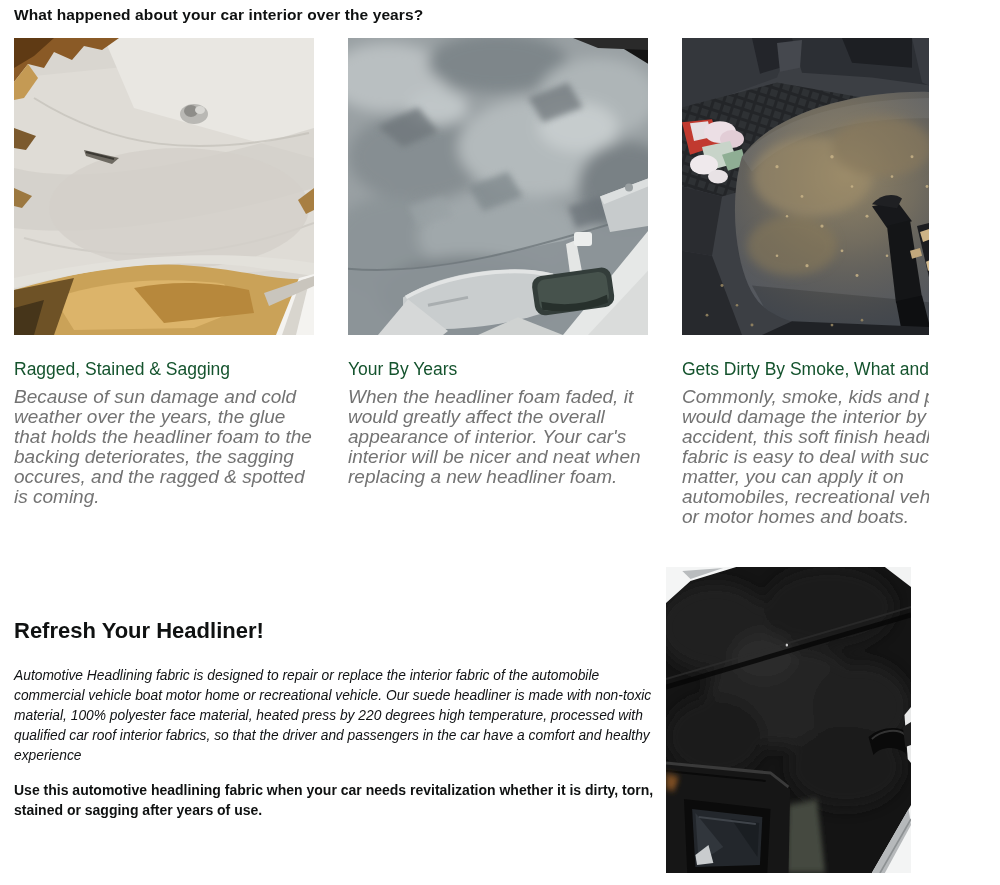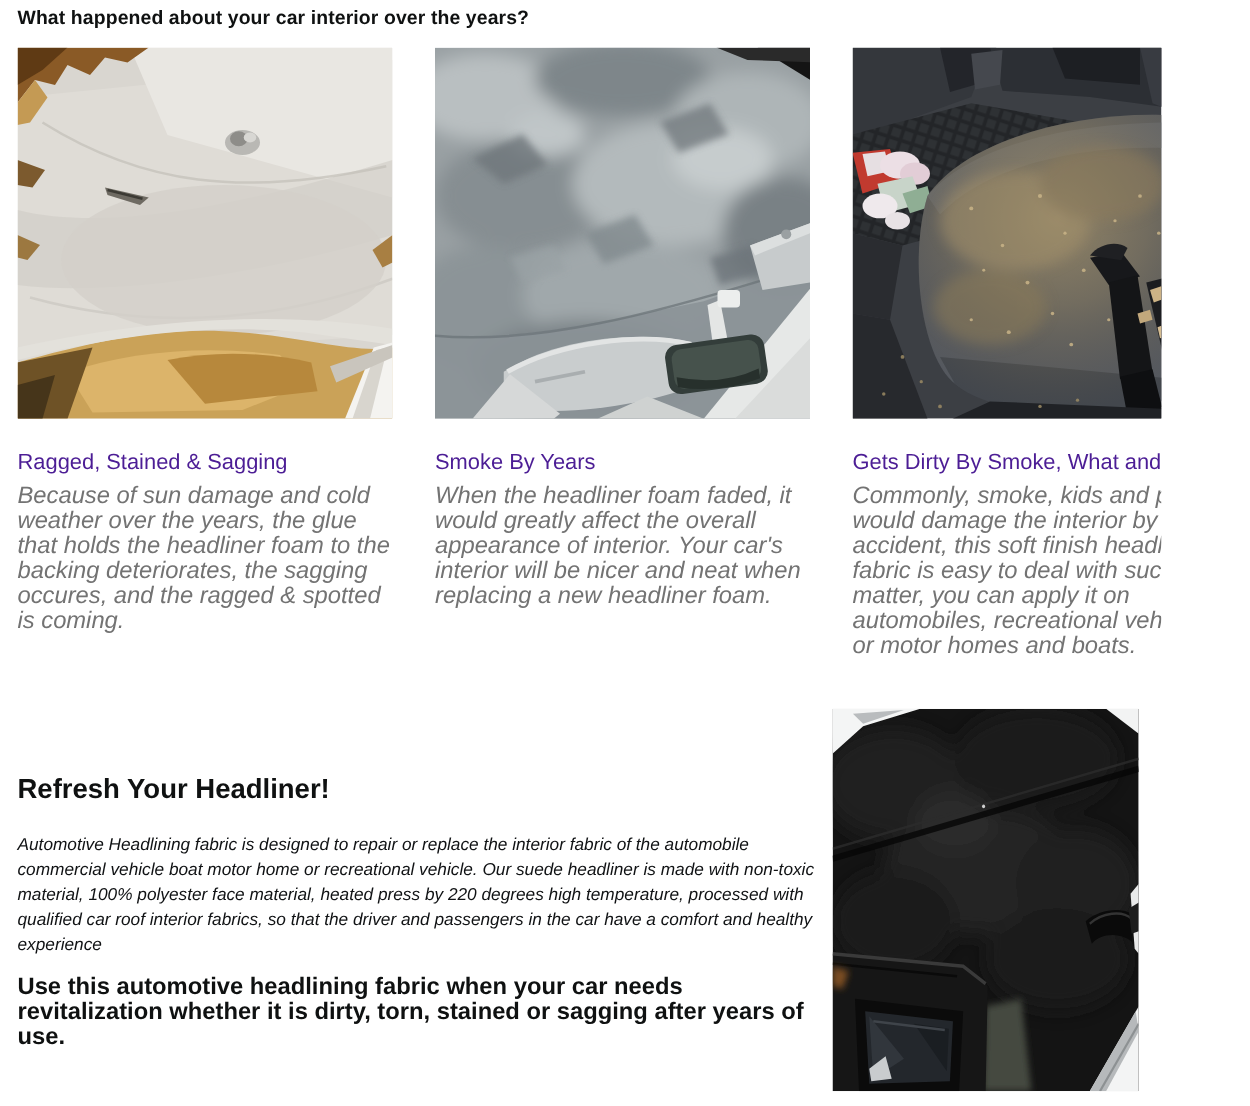--- a/index.html
+++ b/index.html
@@ -13,41 +13,41 @@
     letter-spacing: 0.1px; color: #0f1111;
   }
 
   .columns { display: flex; gap: 34px; padding: 14px 18px 0 14px; }
   .column { width: 300px; flex: 0 0 300px; }
   .photo { width: 300px; height: 297px; display: block; overflow: hidden; }
   .photo svg { display: block; width: 100%; height: 100%; }
 
   .column-heading {
     margin-top: 23px; font-size: 17.5px; font-weight: 400;
-    line-height: 22px; color: #4c1d95;
+    line-height: 22px; color: #14532d;
   }
   .column-body {
     margin-top: 7px; font-size: 19px; line-height: 20px;
     font-style: italic; color: #737373;
   }
   .column-bullets {
     margin-top: 13px; padding-left: 21px;
     font-style: italic; font-size: 13.6px; line-height: 20px; color: #101214;
   }
   .column-bullets li { padding-left: 2px; }
 
   .bottom-row { display: flex; margin-top: 40px; padding: 0 18px 0 14px; }
   .bottom-text { width: 652px; flex: 0 0 652px; padding-top: 53px; }
   .bottom-heading { font-size: 22px; font-weight: 700; line-height: 22px; color: #0f1111; }
   .bottom-body {
     margin-top: 24px; font-size: 13.8px; line-height: 20px;
     font-style: italic; color: #101214;
   }
   .bottom-emphasis {
-    margin-top: 14px; font-size: 19px; line-height: 20px;
+    margin-top: 14px; font-size: 14px; line-height: 20px;
     font-weight: 700; color: #0f1111;
   }
   .bottom-photo { width: 300px; height: 306px; margin-left: auto; overflow: hidden; }
   .bottom-photo svg { display: block; width: 100%; height: 100%; }
 </style>
 </head>
 <body>
 
 <div class="page">
 
@@ -140,21 +140,21 @@
           <path d="M130,300 L170,282 L215,300 Z" fill="#cfd2d1"></path>
           <path d="M218,208 L228,204 L234,236 L222,238 Z" fill="#e4e6e5"></path>
           <rect x="226" y="196" width="18" height="14" rx="3" fill="#eceeed"></rect>
           <g transform="rotate(-8 225 255)">
             <rect x="185" y="236" width="80" height="40" rx="10" fill="#333d3a"></rect>
             <rect x="190" y="240" width="70" height="32" rx="8" fill="#46524c"></rect>
             <path d="M192,262 q35,12 66,2 l0,8 q-33,8 -66,-2 Z" fill="#27302c"></path>
           </g>
         </svg>
       </div>
-      <h3 class="column-heading">Smoke By Years</h3>
+      <h3 class="column-heading">Your By Years</h3>
       <p class="column-body">When the headliner foam faded, it would greatly affect the overall appearance of interior. Your car's interior will be nicer and neat when replacing a new headliner foam.</p>
     </div>
 
     <div class="column">
       <div class="photo">
         <svg viewBox="0 0 300 300" preserveAspectRatio="none">
           <defs>
             <pattern id="mat3" width="10" height="10" patternUnits="userSpaceOnUse" patternTransform="rotate(18)">
               <rect width="10" height="10" fill="#232528"></rect>
               <rect x="1" y="1" width="7" height="7" fill="#2e3134"></rect>

